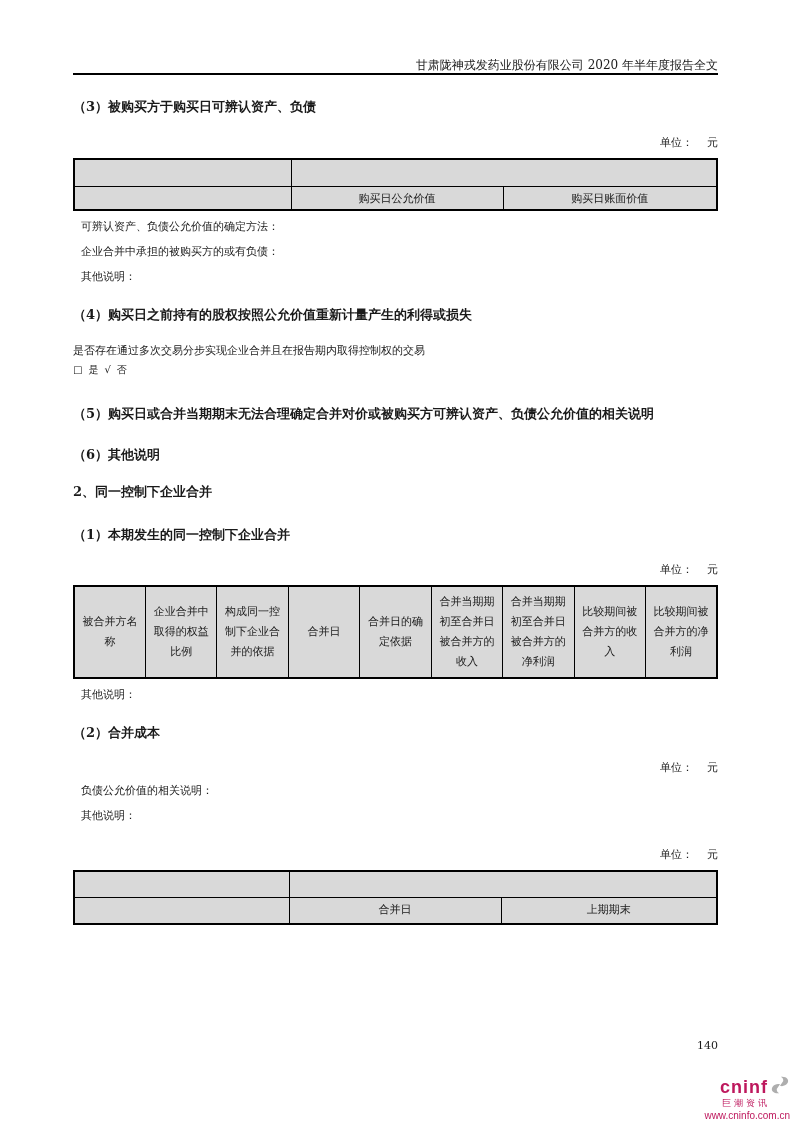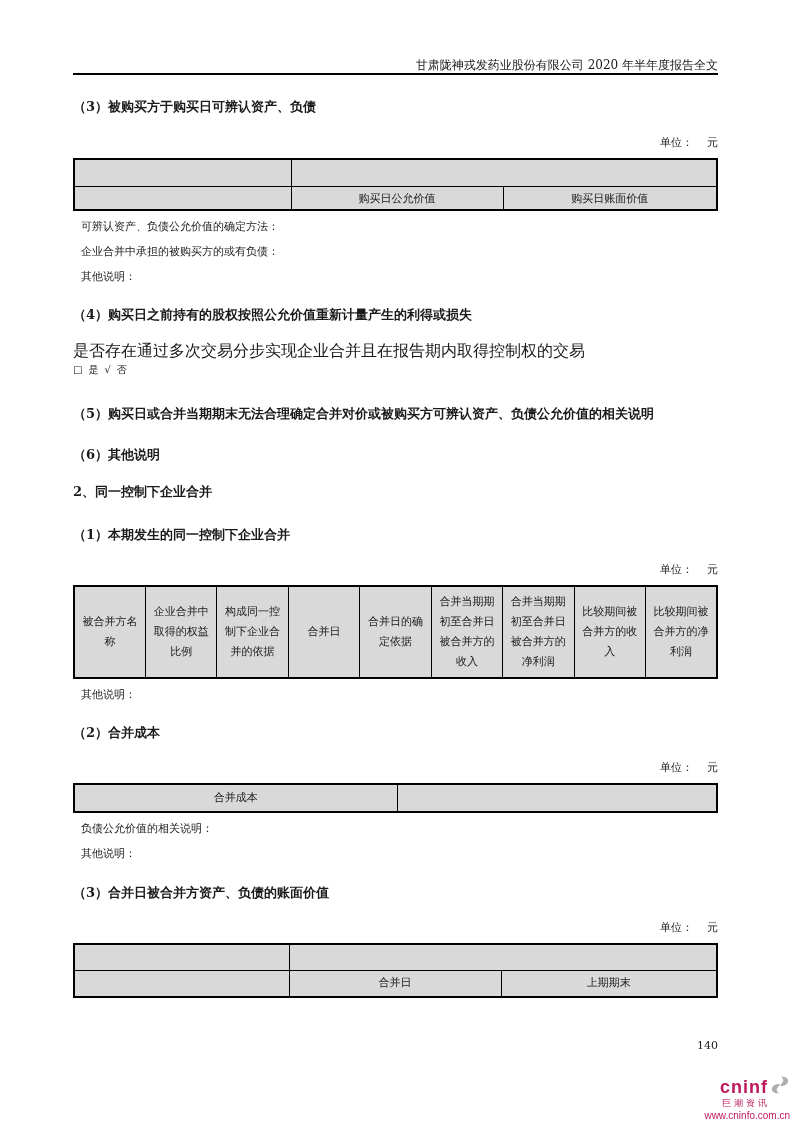--- a/index.html
+++ b/index.html
@@ -36,21 +36,21 @@
 
   
   .unit-row { text-align:right; font-size:11px; line-height:15px; }
   .u1 { margin-top:20px; }
   .u2 { margin-top:19px; }
   .unit-row .unit-value { margin-left:14px; }
 
   
   .note { font-size:11px; line-height:25px;margin-left:8px; }
   .notes-block { margin-top:3px; }
-  .question { margin-top:20px; font-size:16px; line-height:15px; }
+  .question { margin-top:20px; font-size:11px; line-height:15px; }
   .choice { margin-top:4px; font-size:10px; line-height:15px; }
   .choice span { margin-right:6px; }
 
   
   table.tbl {
     width:100%;
     border-collapse:collapse;
     table-layout:fixed;
     margin-top:8px;
     border:2px solid #000;
@@ -166,39 +166,26 @@
     <div class="notes-block">
       <div class="note">其他说明：</div>
     </div>
 
     <div class="h-sub h-c2">（2）合并成本</div>
 
     <div class="unit-row u2">
       <span>单位：</span><span class="unit-value">元</span>
     </div>
 
-    <table class="tbl t3">
-      <colgroup>
-          <col style="width:323px">
-          <col>
-        </colgroup>
-      <tbody>
-          <tr>
-        <td>合并成本</td>
-        <td></td>
-      </tr>
-    </tbody>
-      </table>
 
     <div class="notes-block">
       <div class="note">负债公允价值的相关说明：</div>
       <div class="note">其他说明：</div>
     </div>
 
-    <div class="h-sub h-c3">（3）合并日被合并方资产、负债的账面价值</div>
 
     <div class="unit-row u2">
       <span>单位：</span><span class="unit-value">元</span>
     </div>
 
     <table class="tbl t4">
       <colgroup>
           <col style="width:215px">
           <col style="width:212px">
           <col>

